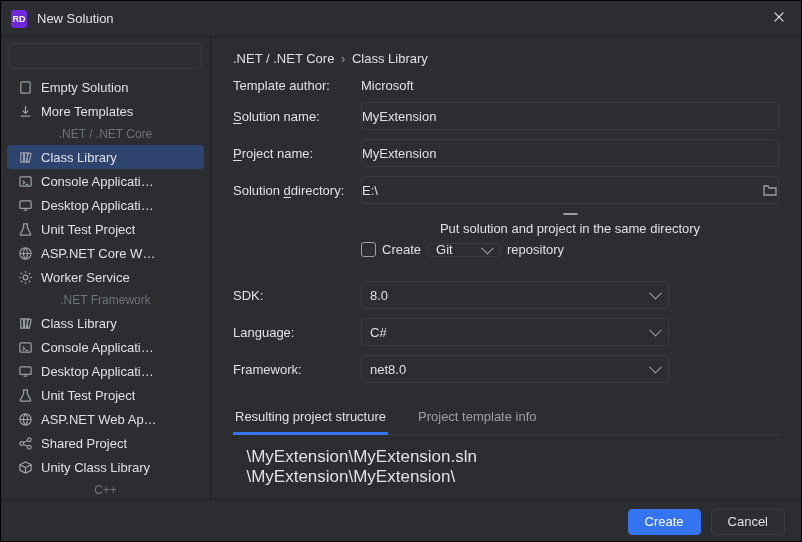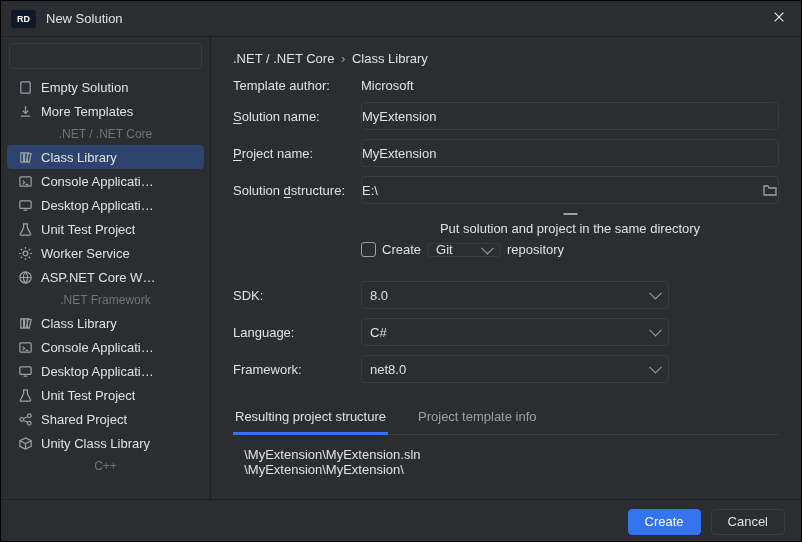--- a/index.html
+++ b/index.html
@@ -15,21 +15,21 @@
     --accent: #3574f0;
     --select: #2e436e;
     --hover: #383a3e;
   }
   * { box-sizing: border-box; margin:0; padding:0; }
   html,body { width:802px; height:542px; font-family: "Segoe UI", Arial, sans-serif; font-size:13px; color:var(--text); background:var(--bg); overflow:hidden;}
   body { border:1px solid #000; }
 
   
   .titlebar { height:36px; display:flex; align-items:center; padding:0 10px; background:var(--bg); border-bottom:1px solid var(--border);}
-  .titlebar .app-icon { width:25px; height:18px; background:#0f172a; border-radius:3px; display:flex; align-items:center; justify-content:center; font-size:9px; font-weight:bold; color:#fff; margin-right:10px;}
+  .titlebar .app-icon { width:16px; height:18px; background:#6d28d9; border-radius:3px; display:flex; align-items:center; justify-content:center; font-size:9px; font-weight:bold; color:#fff; margin-right:10px;}
   .titlebar .title { flex:1; font-size:13px;}
   .titlebar .close { width:24px; text-align:center; cursor:pointer; color:var(--text);}
   .titlebar .close svg { width:14px; height:14px; }
 
   .main { display:flex; height:462px; }
 
   
   .sidebar { width:210px; background:var(--bg); border-right:1px solid var(--border); display:flex; flex-direction:column;}
   .search-wrap { padding:6px 8px 4px 8px;}
   .search { width:100%; height:26px; background:var(--bg); border:1px solid var(--border-light); border-radius:4px; display:flex; align-items:center; padding:0 6px;}
@@ -63,21 +63,21 @@
   .checkrow { display:flex; align-items:center; gap:6px; height:20px;flex-direction:column;}
   .checkbox { width:15px; height:15px; border:1.5px solid var(--text-dim); border-radius:3px; background:transparent;}
   .inline-row { display:flex; align-items:center; gap:6px; flex-wrap:wrap;}
   .spacer-col2 { grid-column:2;}
   .short { width:308px;}
 
   
   .tabs { margin-top:20px; display:flex; gap:28px; border-bottom:1px solid var(--border-light); }
   .tab { padding:6px 2px 8px 2px; cursor:pointer; color:var(--text-dim); border-bottom:3px solid transparent; margin-bottom:-1px;}
   .tab.active { color:var(--text); border-bottom-color:var(--accent);}
-  .structure { padding:12px 4px; font-size:13px; color:var(--text); white-space:pre; font-family:inherit;}
+  .structure { padding:12px 4px; font-size:17px; color:var(--text); white-space:pre; font-family:inherit;}
   .structure .dim { color:var(--text-dim);}
 
   
   .footer { height:44px; border-top:1px solid var(--border); display:flex; align-items:center; justify-content:flex-end; padding:0 16px; gap:10px;}
   .btn { height:26px; padding:0 16px; border-radius:4px; border:1px solid var(--border-light); background:var(--bg); color:var(--text); cursor:pointer; font-size:13px;}
   .btn.primary { background:var(--accent); border-color:var(--accent); color:#fff;}
 
   
   .ico-stroke { fill:none; stroke:#9aa0a6; stroke-width:1.3; }
 </style>
@@ -196,65 +196,73 @@
           <span class="icon">
             <svg viewBox="0 0 16 16">
               <use href="#i-test"></use>
             </svg>
           </span>
           <span class="lbl">Unit Test Project</span>
         </div>
         <div class="tree-item">
           <span class="icon">
             <svg viewBox="0 0 16 16">
+              <use href="#i-globe"></use>
+            </svg>
+          </span>
+          <span class="lbl">ASP.NET Core W…</span>
+        </div>
+        <div class="tree-item">
+          <span class="icon">
+            <svg viewBox="0 0 16 16">
               <use href="#i-gear"></use>
             </svg>
           </span>
           <span class="lbl">Worker Service</span>
         </div>
+        <div class="group-header">.NET Framework</div>
+        <div class="tree-item">
+          <span class="icon">
+            <svg viewBox="0 0 16 16">
+              <use href="#i-lib"></use>
+            </svg>
+          </span>
+          <span class="lbl">Class Library</span>
+        </div>
+        <div class="tree-item">
+          <span class="icon">
+            <svg viewBox="0 0 16 16">
+              <use href="#i-console"></use>
+            </svg>
+          </span>
+          <span class="lbl">Console Applicati…</span>
+        </div>
+        <div class="tree-item">
+          <span class="icon">
+            <svg viewBox="0 0 16 16">
+              <use href="#i-desktop"></use>
+            </svg>
+          </span>
+          <span class="lbl">Desktop Applicati…</span>
+        </div>
+        <div class="tree-item">
+          <span class="icon">
+            <svg viewBox="0 0 16 16">
+              <use href="#i-test"></use>
+            </svg>
+          </span>
+          <span class="lbl">Unit Test Project</span>
+        </div>
         <div class="tree-item">
           <span class="icon">
             <svg viewBox="0 0 16 16">
               <use href="#i-globe"></use>
             </svg>
           </span>
-          <span class="lbl">ASP.NET Core W…</span>
-        </div>
-        <div class="group-header">.NET Framework</div>
-        <div class="tree-item">
-          <span class="icon">
-            <svg viewBox="0 0 16 16">
-              <use href="#i-lib"></use>
-            </svg>
-          </span>
-          <span class="lbl">Class Library</span>
-        </div>
-        <div class="tree-item">
-          <span class="icon">
-            <svg viewBox="0 0 16 16">
-              <use href="#i-console"></use>
-            </svg>
-          </span>
-          <span class="lbl">Console Applicati…</span>
-        </div>
-        <div class="tree-item">
-          <span class="icon">
-            <svg viewBox="0 0 16 16">
-              <use href="#i-desktop"></use>
-            </svg>
-          </span>
-          <span class="lbl">Desktop Applicati…</span>
-        </div>
-        <div class="tree-item">
-          <span class="icon">
-            <svg viewBox="0 0 16 16">
-              <use href="#i-test"></use>
-            </svg>
-          </span>
-          <span class="lbl">Unit Test Project</span>
+          <span class="lbl">ASP.NET Web Ap…</span>
         </div>
         <div class="tree-item">
           <span class="icon">
             <svg viewBox="0 0 16 16">
               <use href="#i-share"></use>
             </svg>
           </span>
           <span class="lbl">Shared Project</span>
         </div>
         <div class="tree-item">
@@ -283,21 +291,21 @@
       <div class="label"><span class="ul">S</span><span>olution name:</span></div>
       <div class="textbox">
           <input value="MyExtension" style="">
         </div>
 
       <div class="label"><span class="ul">P</span><span>roject name:</span></div>
       <div class="textbox">
           <input value="MyExtension" style="">
         </div>
 
-      <div class="label"><span>Solution </span><span class="ul">d</span><span>structure:</span></div>
+      <div class="label"><span>Solution </span><span class="ul">d</span><span>directory:</span></div>
       <div class="textbox">
         <input value="E:\" style="">
         <svg class="folder-ico" viewBox="0 0 16 16">
             <use href="#i-folder"></use>
           </svg>
       </div>
 
       <div></div>
       <div class="checkrow spacer-col2">
         <div class="checkbox"></div>

